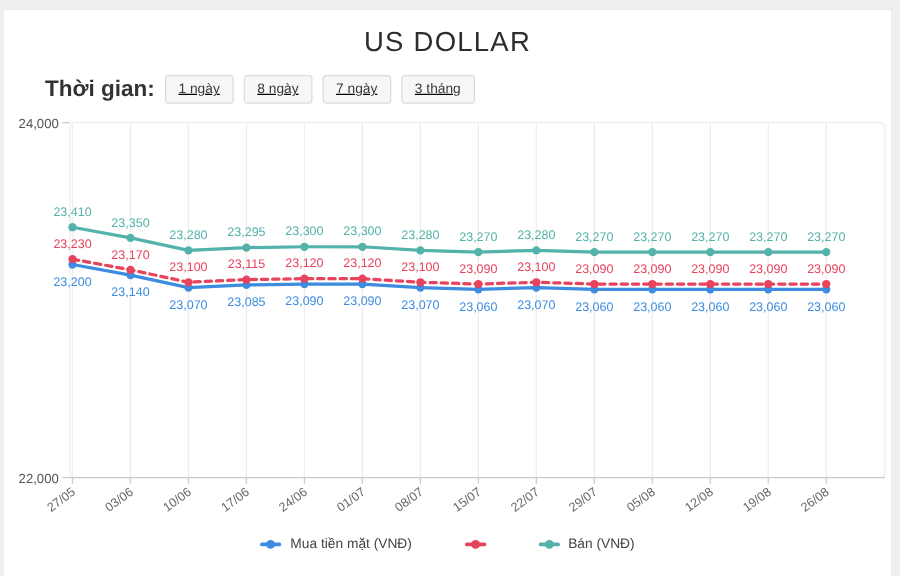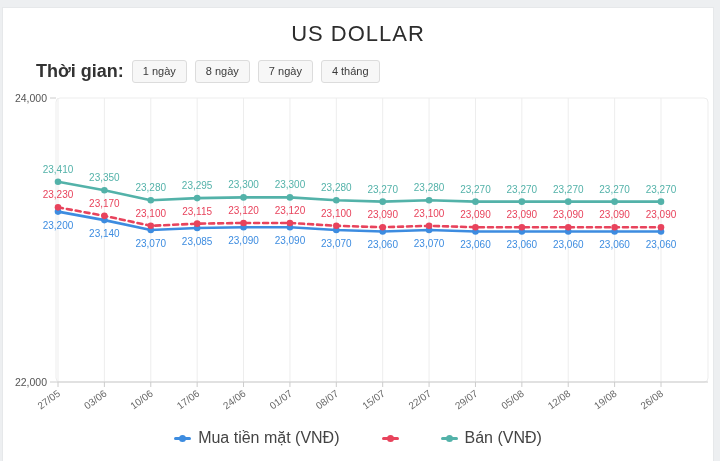--- a/index.html
+++ b/index.html
@@ -29,36 +29,36 @@
   .legend {
     position:absolute; top:421px; left:0; width:100%;
     display:flex; justify-content:center; gap:42px;
   }
   .legend-item { display:flex; align-items:center; gap:7px; cursor:pointer; }
   .legend-marker { position:relative; width:17px; height:3px; border-radius:2px; }
   .legend-dot {
     position:absolute; width:7px; height:7px; border-radius:50%;
     left:5px; top:-2px;
   }
-  .legend-text { font-size:16px; color:#444; }
+  .legend-text { font-size:11px; color:#444; }
 </style>
 </head>
 <body>
 
 <div class="card">
 
   <div class="chart-title">US DOLLAR</div>
 
   <div class="filter-row">
     <span class="filter-label">Thời gian:</span>
-    <span id="filter-buttons" style="display:flex;gap:8px;">
+    <span id="filter-buttons" style="display:flex;gap:8px;text-decoration:underline;">
         <button class="filter-btn">1 ngày</button>
         <button class="filter-btn">8 ngày</button>
         <button class="filter-btn">7 ngày</button>
-        <button class="filter-btn">4 tháng</button>
+        <button class="filter-btn">3 tháng</button>
       </span>
   </div>
 
   <svg id="chart" class="chart-svg" width="712" height="340">
       <rect x="53" y="12" width="652" height="284" rx="4" fill="none" stroke="#ededed" stroke-width="1"></rect>
       <line x1="55" y1="12" x2="55" y2="296" stroke="#ededed" stroke-width="1"></line>
       <line x1="101.38461538461539" y1="12" x2="101.38461538461539" y2="296" stroke="#ededed" stroke-width="1"></line>
       <line x1="147.76923076923077" y1="12" x2="147.76923076923077" y2="296" stroke="#ededed" stroke-width="1"></line>
       <line x1="194.15384615384616" y1="12" x2="194.15384615384616" y2="296" stroke="#ededed" stroke-width="1"></line>
       <line x1="240.53846153846155" y1="12" x2="240.53846153846155" y2="296" stroke="#ededed" stroke-width="1"></line>

